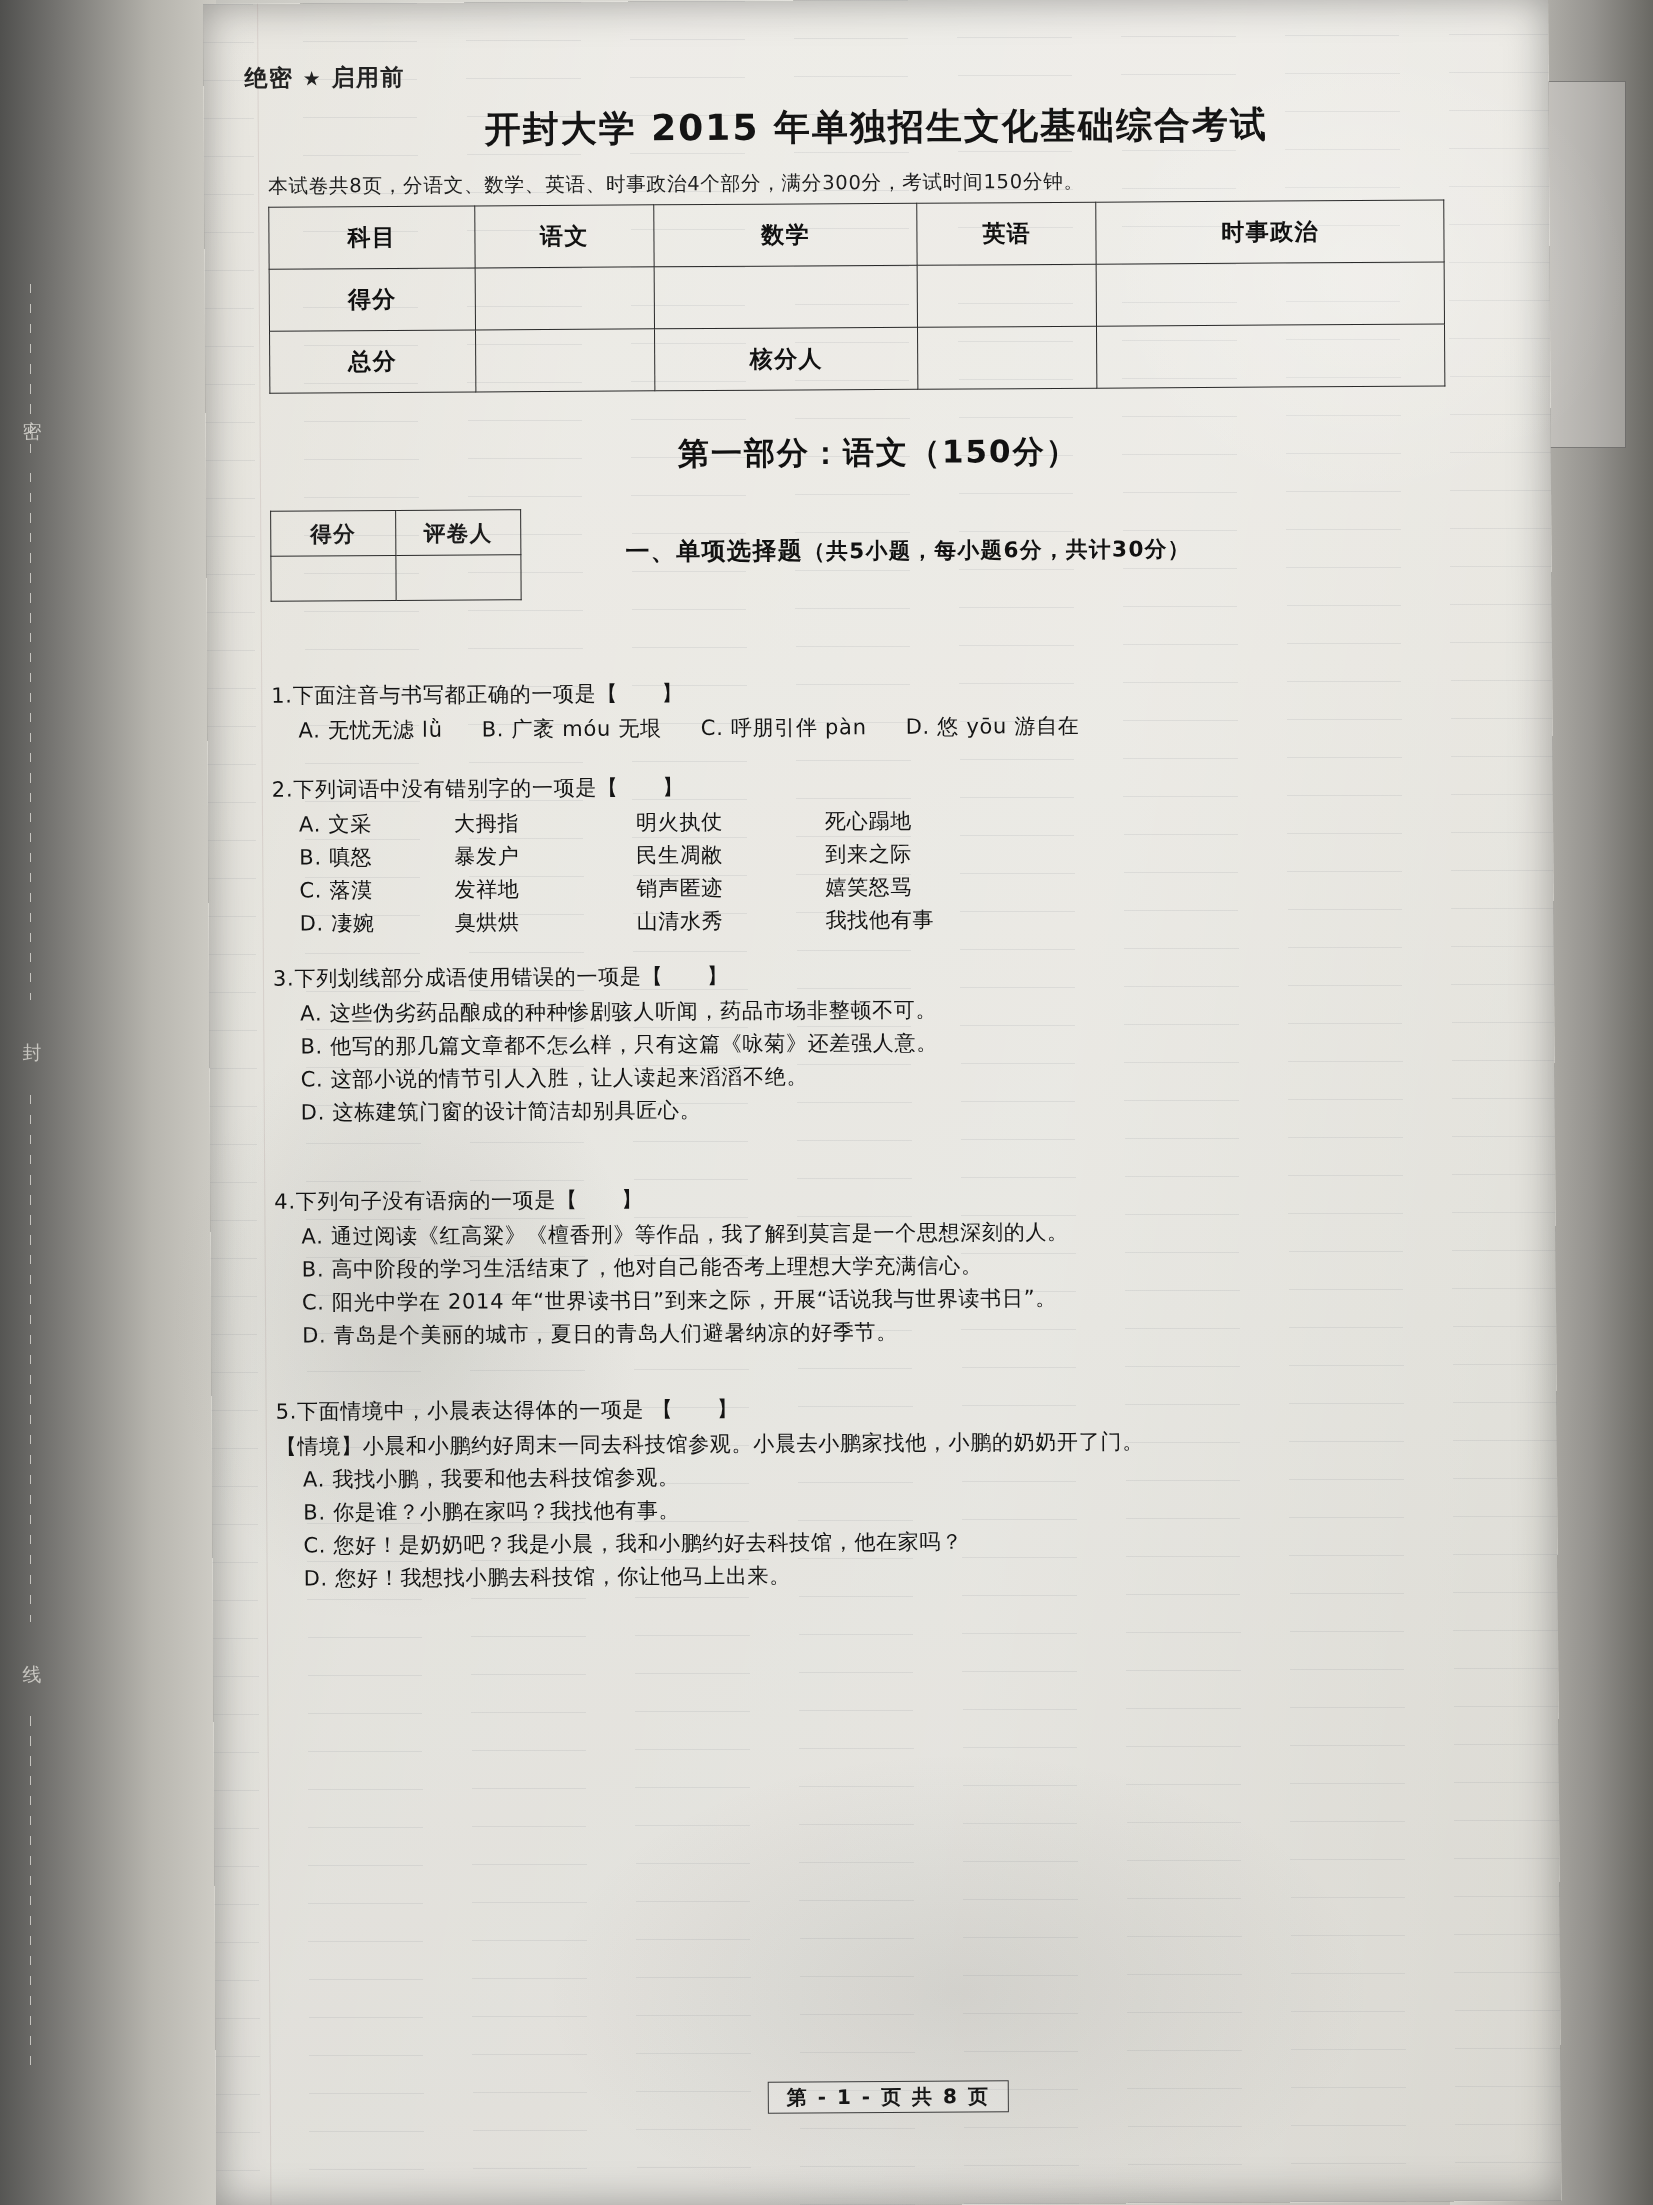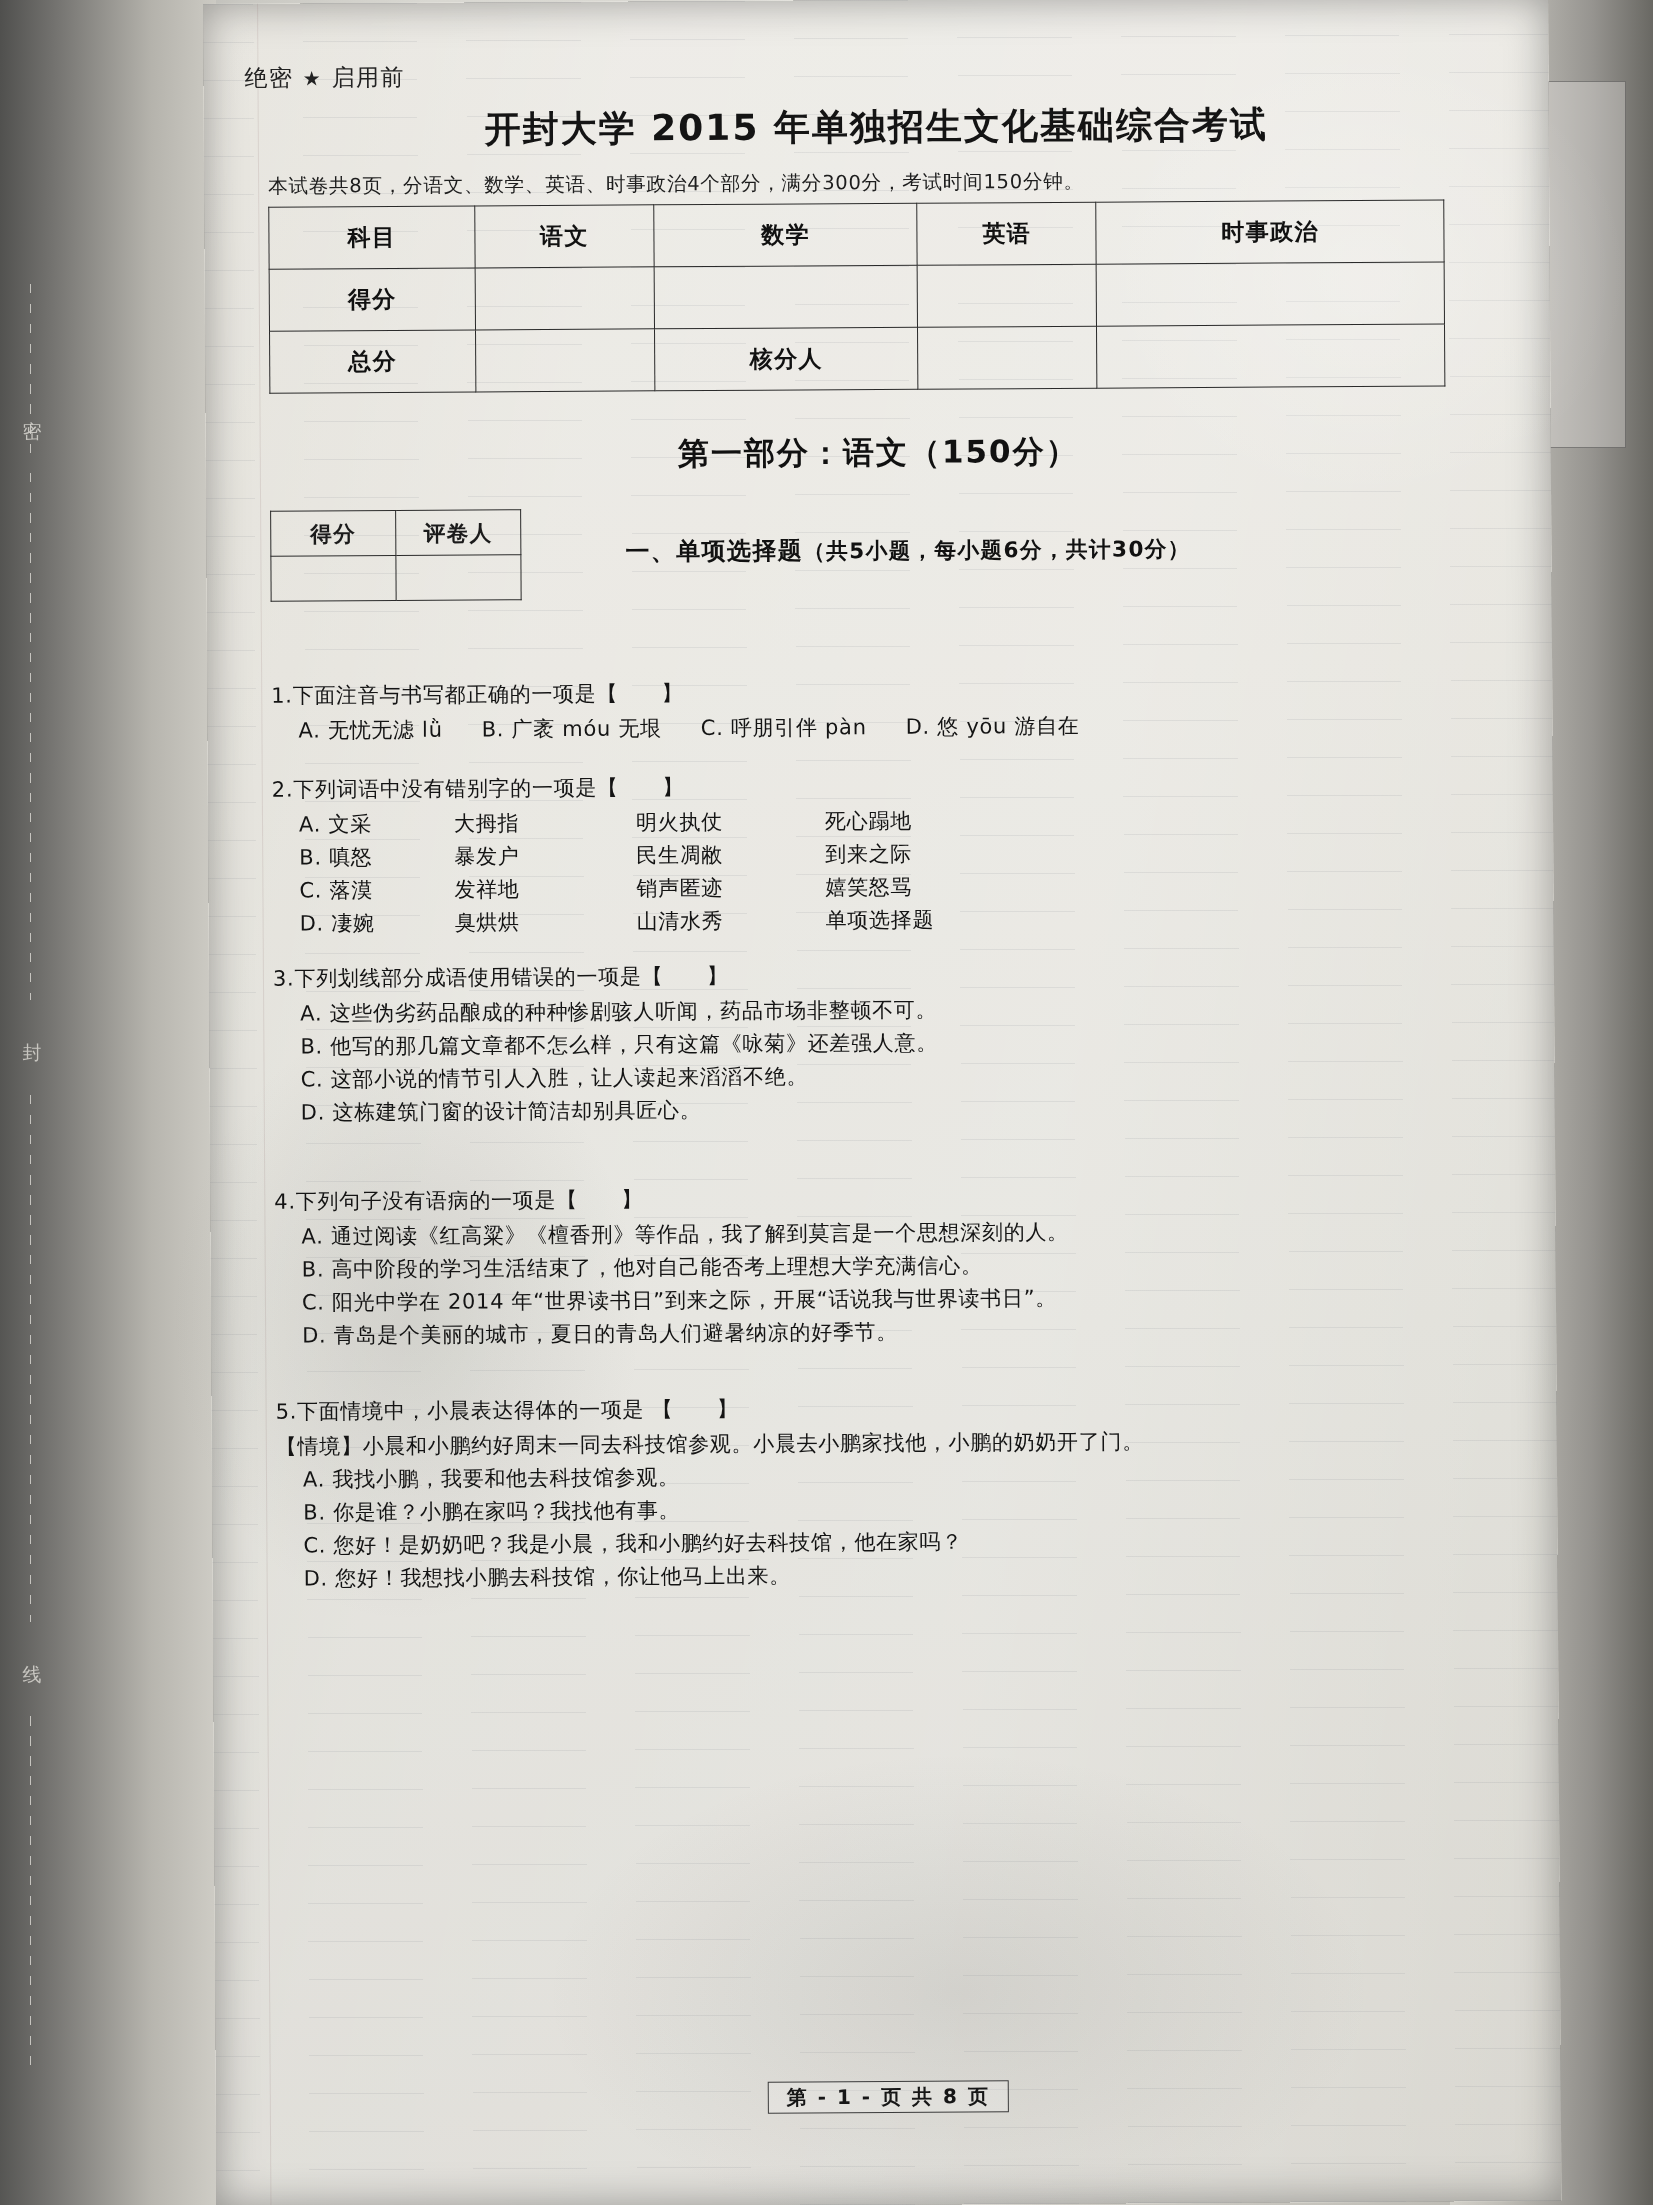--- a/index.html
+++ b/index.html
@@ -78,21 +78,21 @@
     left: 0; top: 0;
     width: 100%; height: 100%;
     padding: 0;
   }
 
   .topline {
     position: absolute;
     left: 41px; top: 59px;
     font-size: 23px;
     letter-spacing: 1.4px;
-    font-weight: 400;
+    font-weight: 700;
     color: #222;
     display: flex;
     align-items: center;
     gap: 9.5px;
   }
   .star { font-size: 20px; }
 
   .title {
     position: absolute;
     left: 0; right: 0; top: 103px;
@@ -330,21 +330,21 @@
         <div class="optrow">
           <span style="width:155px">C. 落漠</span>
           <span style="width:182px">发祥地</span>
           <span style="width:189px">销声匿迹</span>
           <span>嬉笑怒骂</span>
         </div>
         <div class="optrow">
           <span style="width:155px">D. 凄婉</span>
           <span style="width:182px">臭烘烘</span>
           <span style="width:189px">山清水秀</span>
-          <span>单项选择题</span>
+          <span>我找他有事</span>
         </div>
       </div>
 
       <div class="qblock" style="top:959px;">
         <div class="qstem">
           <span>3.</span><span>下列划线部分成语使用错误的一项是【　　】</span>
         </div>
         <div class="opt">A. 这些伪劣药品酿成的种种惨剧骇人听闻，药品市场非整顿不可。</div>
         <div class="opt">B. 他写的那几篇文章都不怎么样，只有这篇《咏菊》还差强人意。</div>
         <div class="opt">C. 这部小说的情节引人入胜，让人读起来滔滔不绝。</div>

